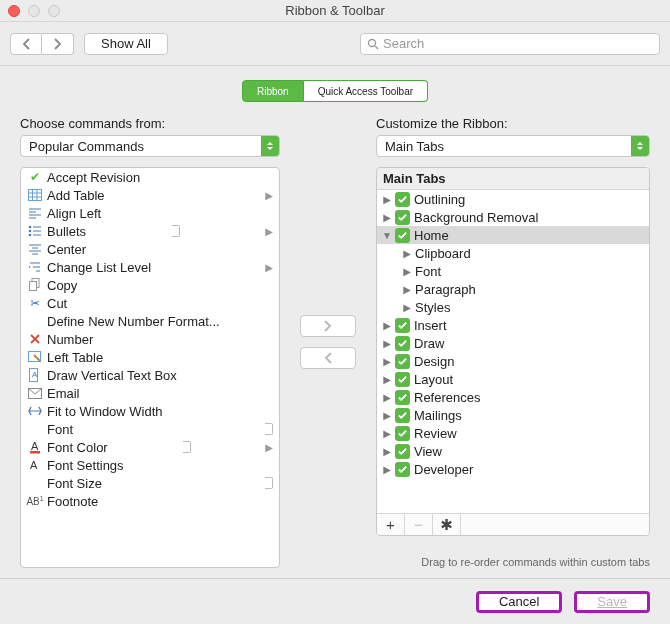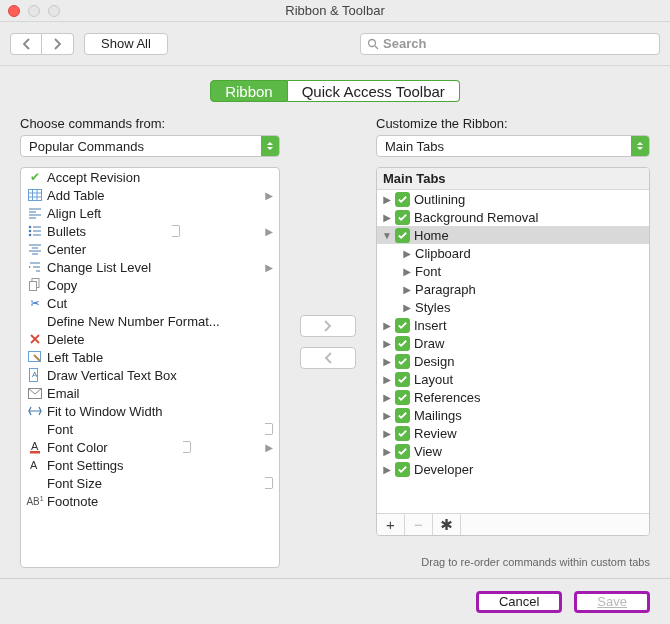--- a/index.html
+++ b/index.html
@@ -11,24 +11,24 @@
 .tl-close { background: #ff5f57; border:1px solid #e04540; }
 .tl-min { background: #e6e6e6; border:1px solid #c8c8c8; }
 .tl-max { background: #e6e6e6; border:1px solid #c8c8c8; }
 .title { position:absolute; left:0; right:0; text-align:center; font-size:13px; color:#444; pointer-events:none; }
 .toolbar { height: 44px; display:flex; align-items:center; padding:0 10px; gap:10px; border-bottom:1px solid #d6d6d6; }
 .navbtns { display:flex; }
 .navbtn { width:32px; height:22px; background:#fff; border:1px solid #c8c8c8; display:flex; align-items:center; justify-content:center; color:#888; }
 .navbtn:first-child { border-radius:4px 0 0 4px; }
 .navbtn:last-child { border-radius:0 4px 4px 0; border-left:none; }
 .showall { height:22px; padding:0 16px; background:#fff; border:1px solid #c8c8c8; border-radius:4px; display:flex; align-items:center; }
-.search { flex:1; max-width: 300px; margin-left:auto; height:22px; background:#fff; border:1px solid #c8c8c8; border-radius:4px; display:flex; align-items:center; padding:0 6px; gap:4px; color:#999;font-weight:bold; }
+.search { flex:1; max-width: 300px; margin-left:auto; height:22px; background:#fff; border:1px solid #c8c8c8; border-radius:4px; display:flex; align-items:center; padding:0 6px; gap:4px; color:#999; }
 .content { flex:1; padding: 14px 20px 10px 20px; display:flex; flex-direction:column; }
 .segctrl { display:flex; margin:0 auto 14px auto; }
-.segbtn { height:22px; padding:0 14px; border:1px solid #4ca838; display:flex; align-items:center; font-size:15px; background:#fff; }
+.segbtn { height:22px; padding:0 14px; border:1px solid #4ca838; display:flex; align-items:center; font-size:10px; background:#fff; }
 .seg-active { background:#5cb946; color:#fff; }
 .segbtn:first-child { border-radius:4px 0 0 4px; }
 .segbtn:last-child { border-radius:0 4px 4px 0; border-left:none; }
 .cols { display:flex; gap:8px; flex:1; min-height:0; }
 .col { display:flex; flex-direction:column; min-height:0; }
 .col-left { width:260px; }
 .col-mid { width:80px; align-items:center; justify-content:center; gap:10px; }
 .col-right { flex:1; }
 .lbl { font-size:13px; margin-bottom:4px; }
 .dropdown { height:22px; background:#fff; border:1px solid #c8c8c8; border-radius:4px; display:flex; align-items:center; padding:0 4px 0 8px; margin-bottom:10px; position:relative; }
@@ -208,21 +208,21 @@
               <span class="icon-slot"></span>
               <span>Define New Number Format...</span>
             </div>
             <div class="row">
               <span class="icon-slot">
                 <svg width="12" height="12">
                   <line x1="2" y1="2" x2="10" y2="10" stroke="#d74a3a" stroke-width="1.8"></line>
                   <line x1="10" y1="2" x2="2" y2="10" stroke="#d74a3a" stroke-width="1.8"></line>
                 </svg>
               </span>
-              <span>Delete</span>
+              <span>Number</span>
             </div>
             <div class="row">
               <span class="icon-slot">
                 <svg width="14" height="12">
                   <rect x="0.5" y="0.5" width="12" height="10" fill="none" stroke="#6aa0d8"></rect>
                   <path d="M6 4l6 6" stroke="#b88840" stroke-width="2"></path>
                 </svg>
               </span>
               <span>Left Table</span>
             </div>

